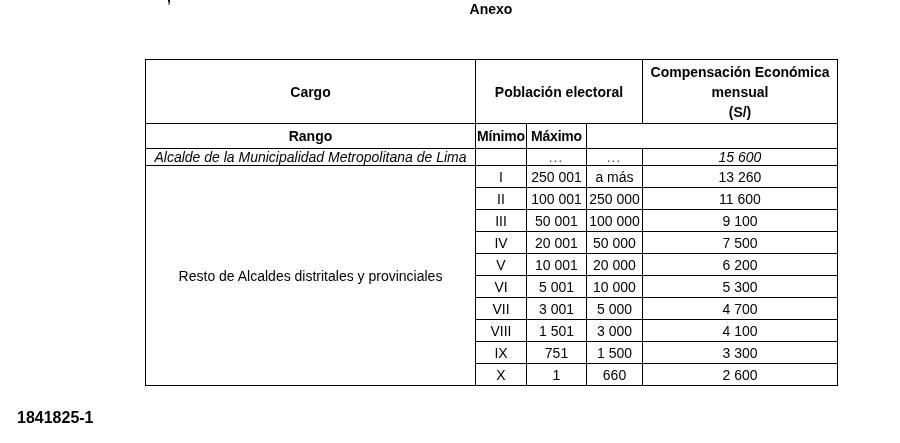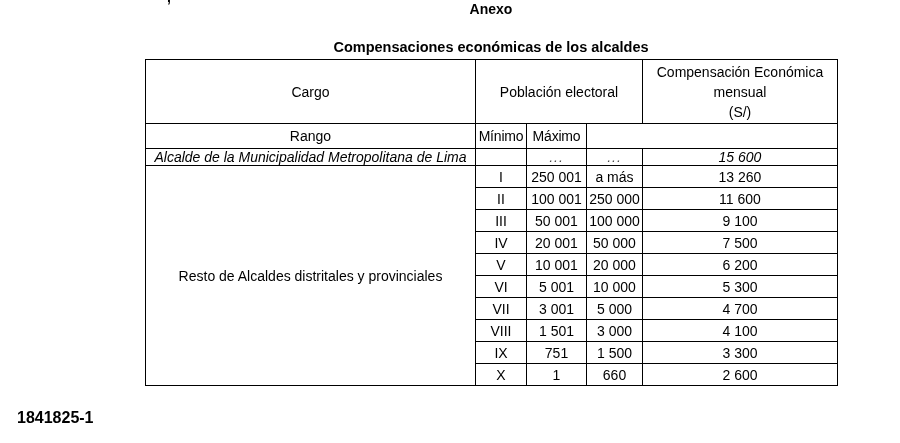--- a/index.html
+++ b/index.html
@@ -55,21 +55,21 @@
   .comp-table td, .comp-table th {
     border: 1px solid #000000;
     padding: 0;
     font-size: 14px;
     text-align: center;
     vertical-align: middle;
     white-space: nowrap;
     overflow: visible;
     font-weight: normal;
   }
-  .comp-table th { font-weight: normal; }
+  .comp-table th { font-weight: bold; }
   .row-header1 { height: 64px; }
   .row-header2 { height: 25px; }
   .row-lima    { height: 14px; font-style: italic; }
   .row-data    { height: 22px; }
   .comp-head-line { line-height: 20px; white-space: nowrap; }
   .jam { font-size: 13.5px; letter-spacing: -0.2px; }
   .ellipsis-cell { color: #4a4a4a; letter-spacing: 1px; font-size: 13px; }
   .cargo-cell { font-size: 13.8px; }
   .footer-code {
     position: absolute;
@@ -80,21 +80,20 @@
   }
 </style>
 </head>
 <body>
 
 <div class="page">
 
   <span class="stray-fragment">,</span>
 
   <div class="doc-title">Anexo</div>
-  <div class="doc-subtitle">Compensaciones económicas de los alcaldes</div>
 
   <table class="comp-table">
     <colgroup>
       <col style="width:330px">
       <col style="width:51px">
       <col style="width:60px">
       <col style="width:56px">
       <col style="width:195px">
     </colgroup>
     <thead>

